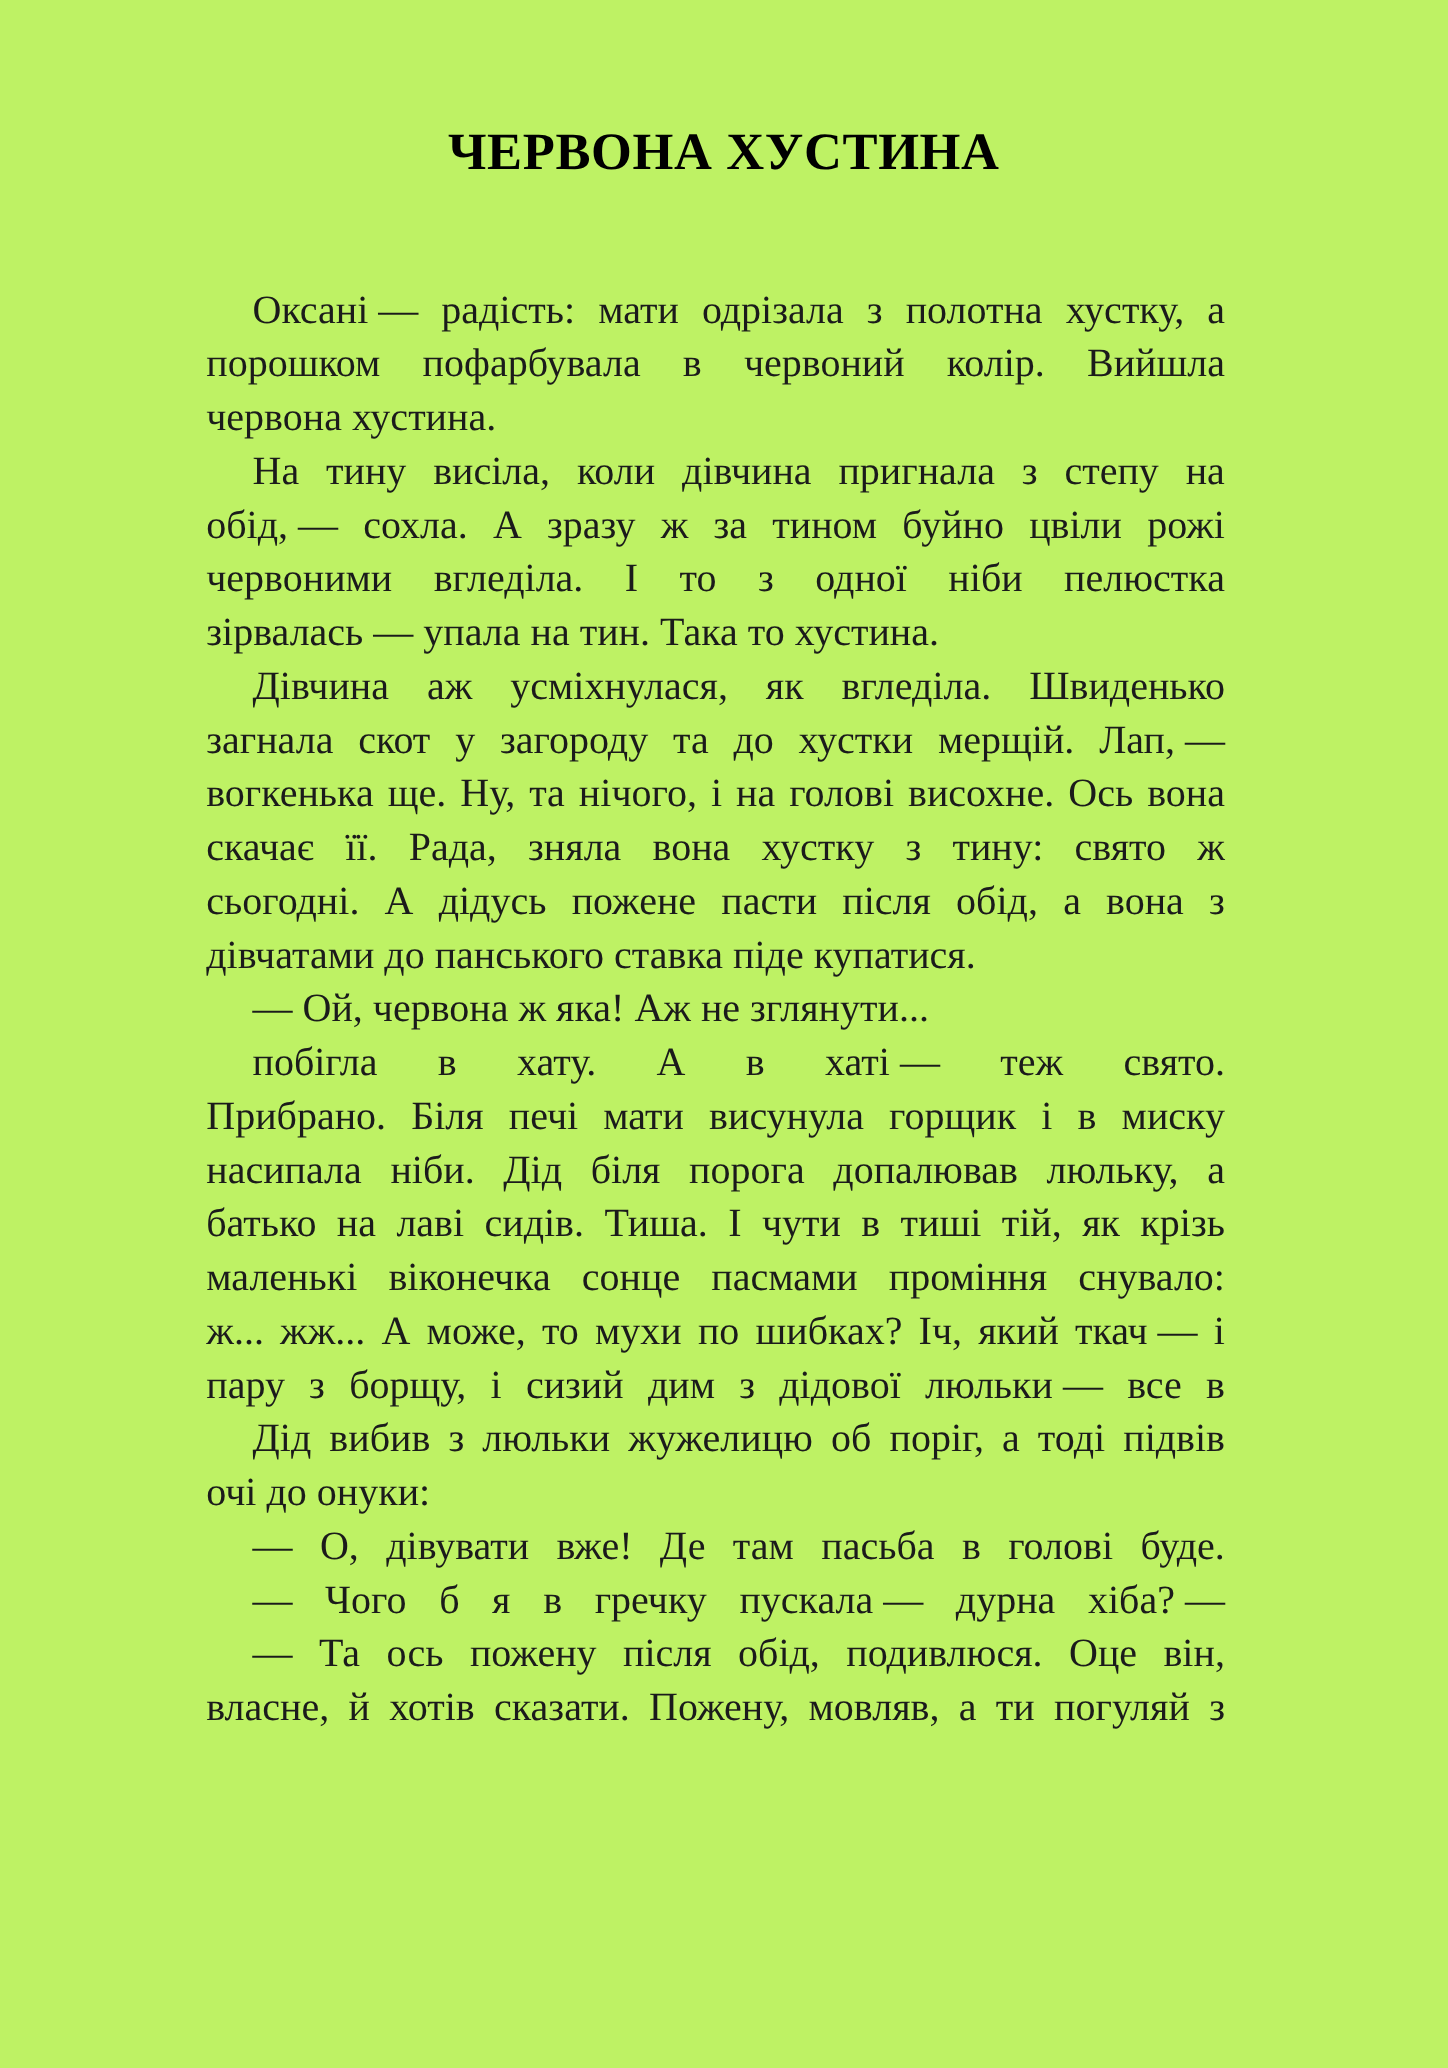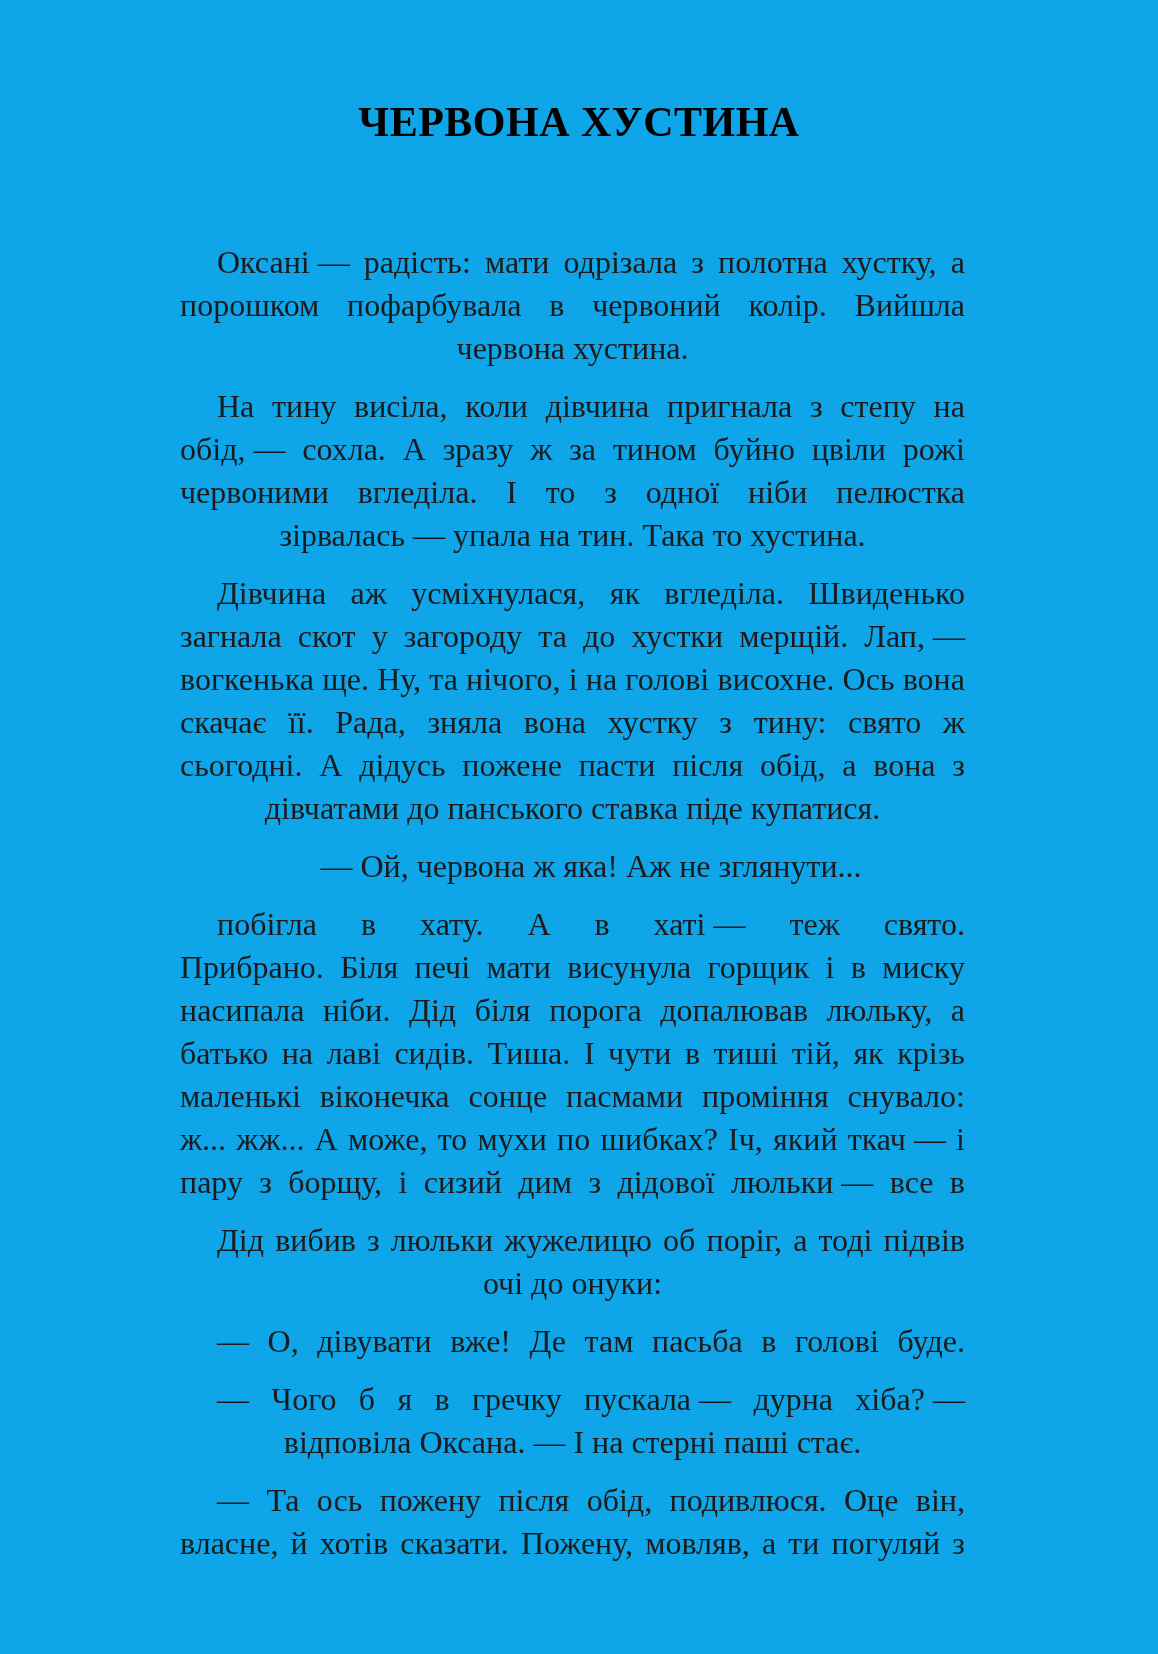--- a/index.html
+++ b/index.html
@@ -4,21 +4,21 @@
 <style>
   html, body {
     margin: 0;
     padding: 0;
     background: #ffffff;
   }
   .page {
     position: relative;
     width: 1158px;
     height: 1654px;
-    background: #0ea5e9;
+    background: #bef264;
     overflow: hidden;
     font-family: "Liberation Serif", "DejaVu Serif", serif;
     color: #1b1b1b;
   }
   .story-title {
     position: absolute;
     top: 99px;
     left: 0;
     right: 0;
     text-align: center;
@@ -30,23 +30,22 @@
     font-family: "Liberation Serif", "DejaVu Serif", serif;
   }
   .story-body {
     position: absolute;
     top: 226px;
     left: 165px;
     width: 815px;
     font-size: 32px;
   }
   .paragraph {
-    margin: 15px;
+    margin: 0;
     padding: 0;
-    text-align: center;
   }
   .line {
     height: 43px;
     line-height: 43px;
     white-space: pre;
     overflow: visible;
   }
   .line.just {
     display: flex;
     justify-content: space-between;
@@ -94,20 +93,19 @@
       </div>
       <div class="paragraph">
         <div class="line first just"><span>Дід</span><span>вибив</span><span>з</span><span>люльки</span><span>жужелицю</span><span>об</span><span>поріг,</span><span>а</span><span>тоді</span><span>підвів</span></div>
         <div class="line">очі до онуки:</div>
       </div>
       <div class="paragraph">
         <div class="line first just"><span>—</span><span>О,</span><span>дівувати</span><span>вже!</span><span>Де</span><span>там</span><span>пасьба</span><span>в</span><span>голові</span><span>буде.</span></div>
       </div>
       <div class="paragraph">
         <div class="line first just"><span>—</span><span>Чого</span><span>б</span><span>я</span><span>в</span><span>гречку</span><span>пускала&nbsp;—</span><span>дурна</span><span>хіба?&nbsp;—</span></div>
-        <div class="line">відповіла Оксана. — І на стерні паші стає.</div>
       </div>
       <div class="paragraph">
         <div class="line first just"><span>—</span><span>Та</span><span>ось</span><span>пожену</span><span>після</span><span>обід,</span><span>подивлюся.</span><span>Оце</span><span>він,</span></div>
         <div class="line just"><span>власне,</span><span>й</span><span>хотів</span><span>сказати.</span><span>Пожену,</span><span>мовляв,</span><span>а</span><span>ти</span><span>погуляй</span><span>з</span></div>
       </div>
     </div>
 </div>
 
 </body></html>

